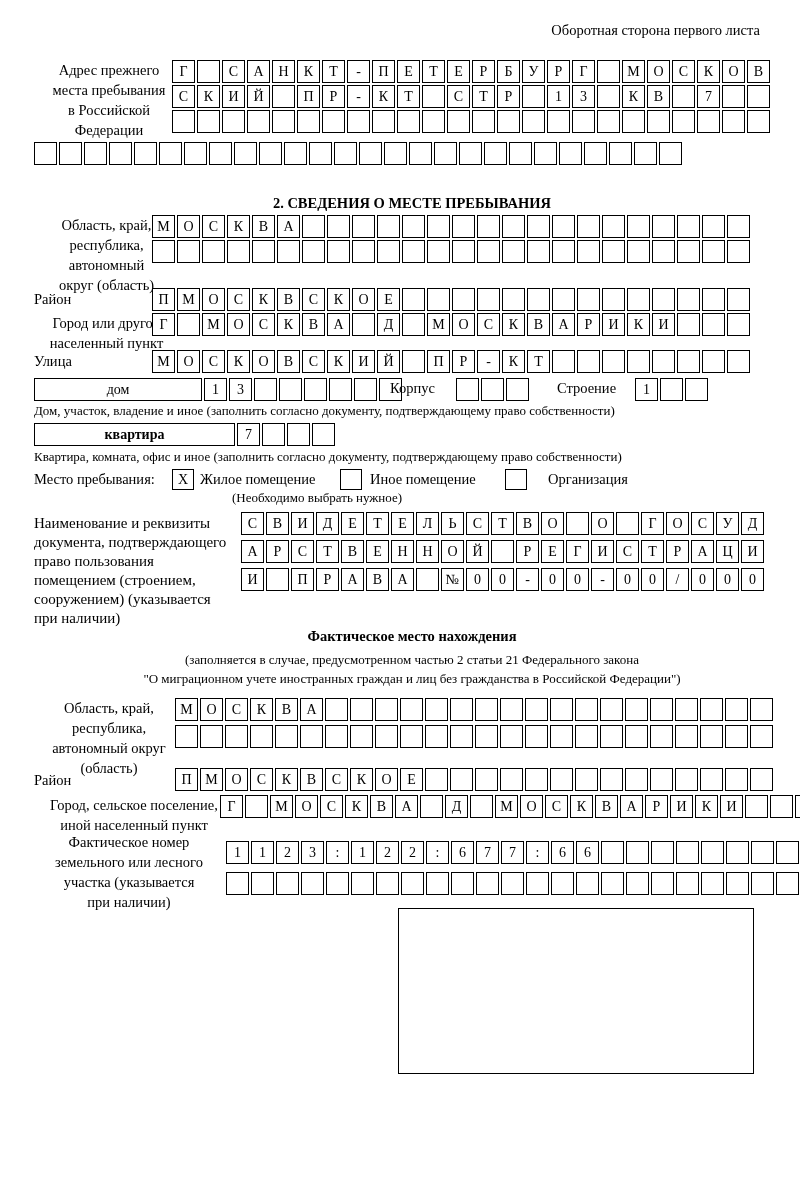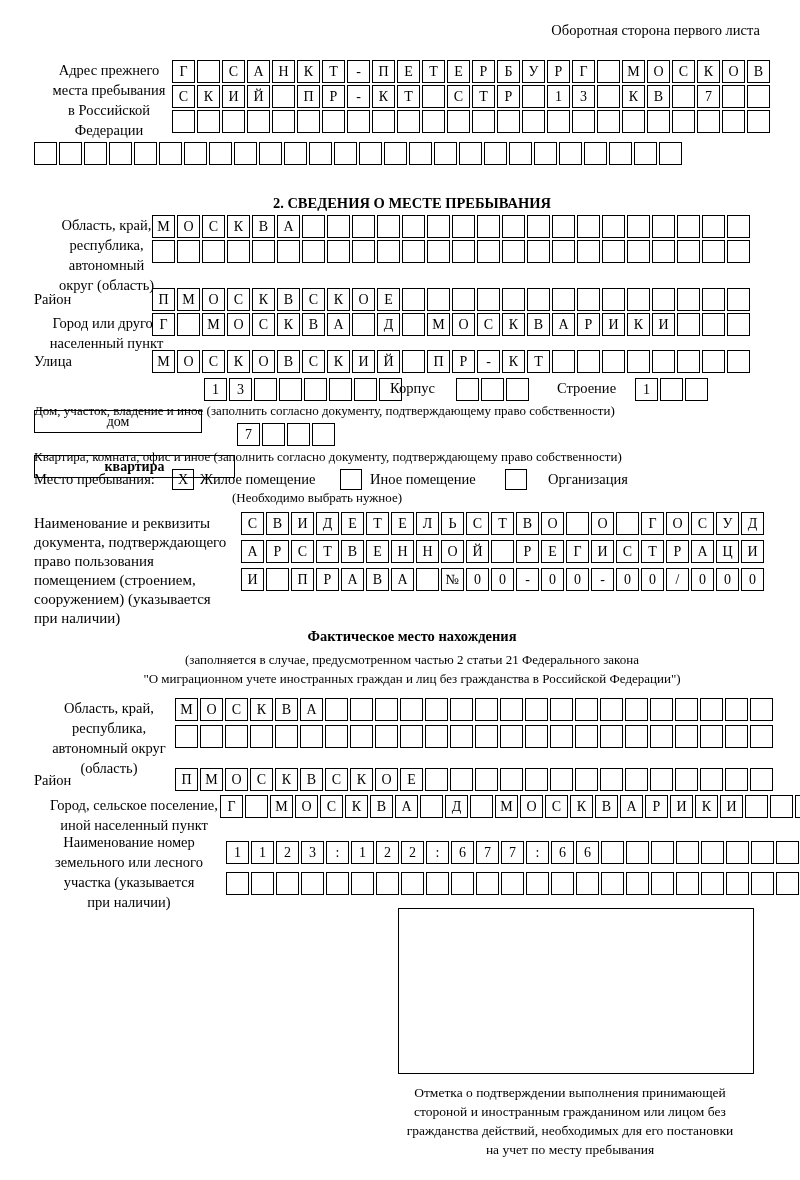--- a/index.html
+++ b/index.html
@@ -55,21 +55,20 @@
     background: #fff;
   }
 
   .wide-box {
     border: 1px solid #000;
     box-sizing: border-box;
     height: 23px;
     font-size: 14px;
     line-height: 21px;
     text-align: center;
-    margin-top: 32px;
   }
 
   .note { font-size: 13px; }
 
   .checkbox {
     width: 22px; height: 21px;
     border: 1px solid #000;
     box-sizing: border-box;
     display: inline-block;
     text-align: center;
@@ -597,21 +596,21 @@
       <div class="cell">Р</div>
       <div class="cell">И</div>
       <div class="cell">К</div>
       <div class="cell">И</div>
       <div class="cell"></div>
       <div class="cell"></div>
       <div class="cell"></div>
     </div>
 
   <div class="abs lbl" style="top:832px; left:34px; width:190px;">
-    <div>Наименование номер</div>
+    <div>Фактическое номер</div>
     <div>земельного или лесного</div>
     <div>участка (указывается</div>
     <div>при наличии)</div>
   </div>
   <div class="abs cells" id="al-cad-r1" style="top:841px; left:226px;">
       <div class="cell">1</div>
       <div class="cell">1</div>
       <div class="cell">2</div>
       <div class="cell">3</div>
       <div class="cell">:</div>
@@ -654,20 +653,14 @@
       <div class="cell"></div>
       <div class="cell"></div>
       <div class="cell"></div>
       <div class="cell"></div>
       <div class="cell"></div>
       <div class="cell"></div>
       <div class="cell"></div>
     </div>
 
   <div class="abs bigbox" style="top:908px; left:398px; width:356px; height:166px;"></div>
-  <div class="abs footnote" style="top:1083px; left:370px; width:400px;">
-    <div>Отметка о подтверждении выполнения принимающей</div>
-    <div>стороной и иностранным гражданином или лицом без</div>
-    <div>гражданства действий, необходимых для его постановки</div>
-    <div>на учет по месту пребывания</div>
-  </div>
 
 </div>
 
 </body></html>

